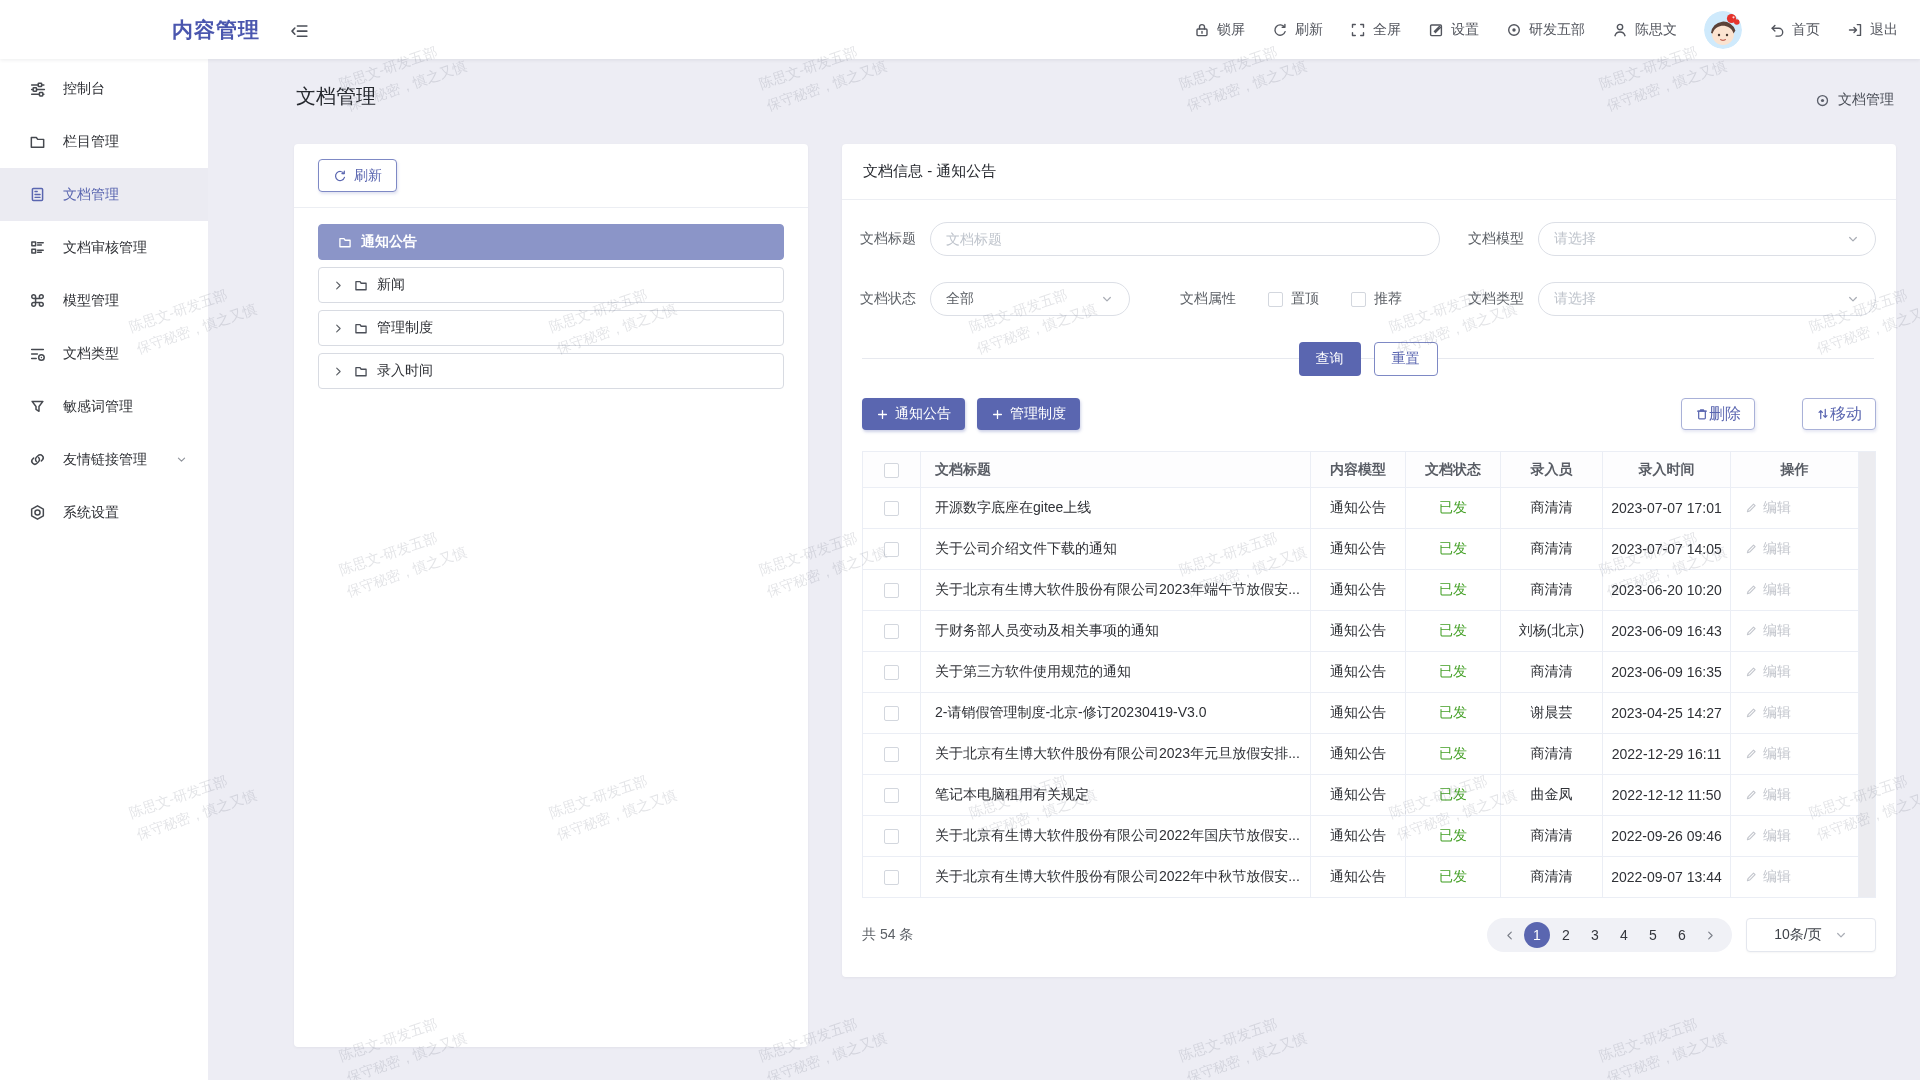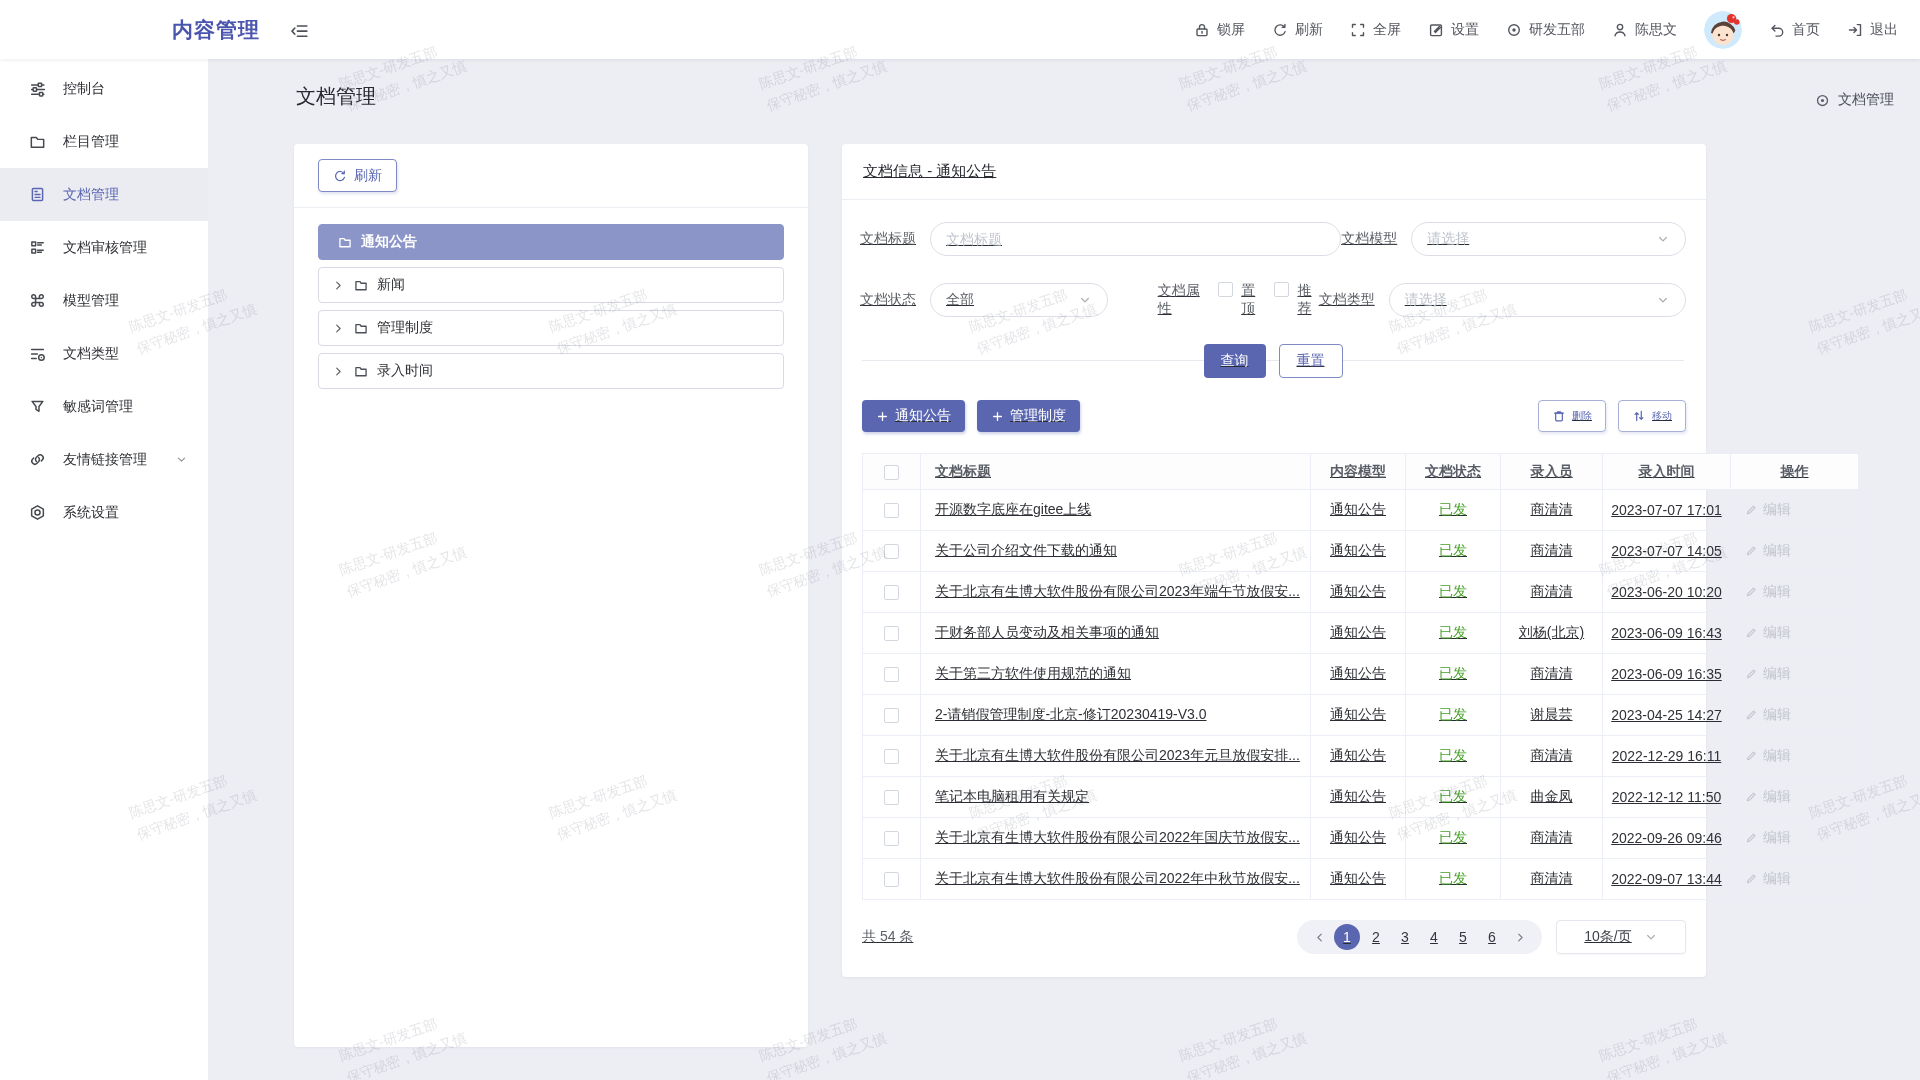--- a/index.html
+++ b/index.html
@@ -42,52 +42,52 @@
     color:var(--primary);background:#fff;border-radius:4px;height:33px;padding:0 14px;font-size:14px;cursor:pointer;
     box-shadow:1px 2px 3px rgba(90,102,176,.18);font-family:inherit;}
   .tree-list{padding:16px 24px;display:flex;flex-direction:column;gap:7px;}
   .tree-node{height:36px;border:1px solid var(--border);border-radius:4px;display:flex;align-items:center;
     gap:9px;padding:0 13px;color:#2f3136;cursor:pointer;background:#fff;}
   .tree-node .t-chev{color:#5c6066;display:flex;}
   .tree-node .t-folder{color:#4b4f58;display:flex;}
   .tree-node.selected{background:var(--tree-selected);border-color:var(--tree-selected);color:#fff;font-weight:bold;padding-left:19px;}
   .tree-node.selected .t-folder{color:#fff;}
   
-  .doc-panel{left:582px;top:85px;width:864px;height:833px;text-decoration:underline;}
+  .doc-panel{left:582px;top:85px;width:1054px;height:833px;}
   .doc-head{height:56px;border-bottom:1px solid #eceef3;display:flex;align-items:center;padding:0 21px;
     font-size:15px;font-weight:500;color:#26292f;}
   .filters{padding:22px 20px 0 18px;color:var(--text-2);}
   .f-row{display:flex;align-items:center;margin-bottom:26px;}
   .f-label{width:58px;flex:none;color:#5c6066;}
   .pill-input,.pill-select{height:34px;border:1px solid #dcdfe6;border-radius:17px;background:#fff;
     display:flex;align-items:center;padding:0 15px;color:var(--text-2);}
   input.pill-input{outline:none;font-size:14px;font-family:inherit;margin-left:12px;width:510px;}
   input.pill-input::placeholder{color:#bfc4cc;}
   .pill-select{margin-left:12px;cursor:pointer;justify-content:space-between;}
   .pill-select .ph{color:#bfc4cc;}
   .pill-select .sel-chev{color:#a9adb5;display:flex;}
   .w338{width:338px;} .w200{width:200px;}
   .f-right{margin-left:auto;text-align:left;}
   .attr-label{margin-left:50px;color:#5c6066;}
-  .cb-item{display:flex;align-items:flex-start;gap:8px;margin-left:12px;cursor:pointer;color:#5c6066;}
+  .cb-item{display:flex;align-items:center;gap:8px;margin-left:32px;cursor:pointer;color:#5c6066;}
   .cb{width:15px;height:15px;border:1px solid #d3d7de;border-radius:2px;background:#fff;flex:none;display:inline-block;}
   .f-divider{position:relative;height:34px;margin-bottom:0;display:flex;justify-content:center;gap:13px;}
   .f-divider::before{content:"";position:absolute;left:2px;right:2px;top:16px;border-top:1px solid #e7e9ef;}
   .btn-primary{position:relative;background:var(--primary);color:#fff;border:none;border-radius:4px;height:34px;
     padding:0 17px;font-size:14px;cursor:pointer;font-family:inherit;}
   .btn-reset{position:relative;background:#fff;border:1px solid var(--primary-border);color:var(--primary);
     border-radius:4px;height:34px;padding:0 17px;font-size:14px;cursor:pointer;font-family:inherit;}
   .toolbar{display:flex;align-items:center;gap:12px;margin:22px 20px 0;}
   .btn-add{display:inline-flex;align-items:center;gap:6px;background:var(--primary);color:#fff;border:none;
     border-radius:4px;height:32px;padding:0 14px;font-size:14px;cursor:pointer;font-family:inherit;
     box-shadow:1px 2px 3px rgba(90,102,176,.3);}
   .toolbar .right{margin-left:auto;display:flex;gap:12px;}
-  .btn-ghost{display:inline-flex;align-items:center;gap:6px;background:#fff;border:1px solid #a9b1d8;
-    color:var(--primary);border-radius:4px;height:32px;padding:0 13px;font-size:10px;cursor:pointer;font-family:inherit;
-    box-shadow:1px 2px 3px rgba(90,102,176,.15);}
+  .btn-ghost{display:inline-flex;align-items:center;background:#fff;border:1px solid #a9b1d8;
+    color:var(--primary);border-radius:4px;height:32px;padding:0 13px;font-size:16px;cursor:pointer;font-family:inherit;
+    box-shadow:1px 2px 3px rgba(90,102,176,.15);margin-left:35px;}
   
   .table-wrap{margin:21px 20px 0;display:flex;align-items:stretch;}
   table{border-collapse:collapse;table-layout:fixed;width:996px;}
   th,td{border:1px solid var(--table-border);overflow:hidden;white-space:nowrap;}
   th{height:36px;font-weight:bold;color:#595d65;background:#fdfdfe;text-align:center;}
   td{height:41px;color:#2f3136;text-align:center;}
   th.l,td.l{text-align:left;padding-left:14px;}
   td.status{color:var(--green);}
   td.action{color:var(--disabled);}
   td.action .edit{display:inline-flex;align-items:center;gap:5px;cursor:default;}

